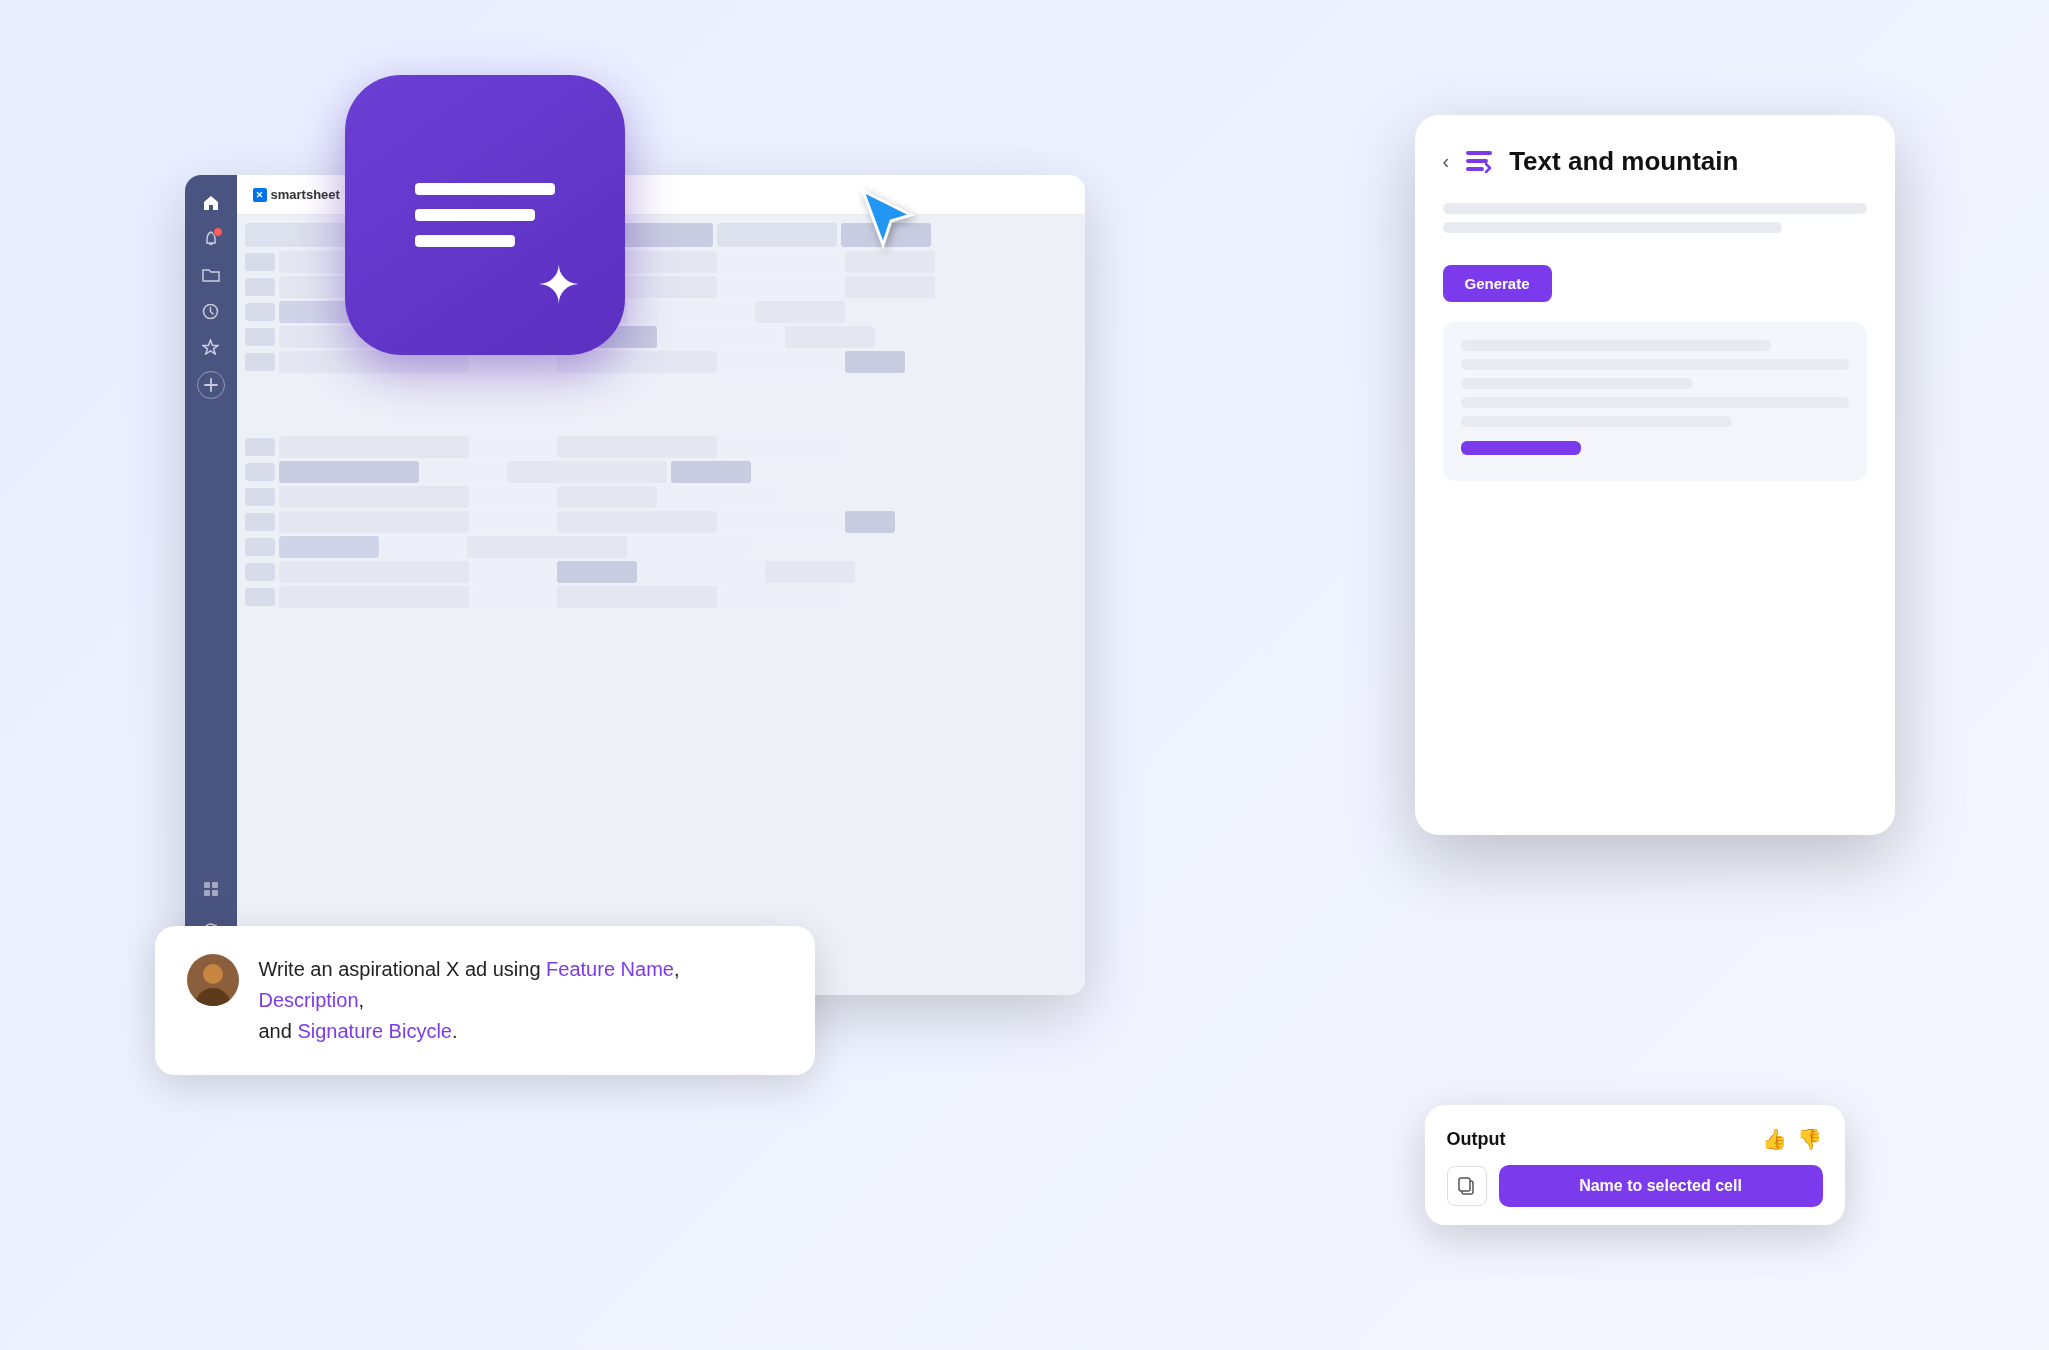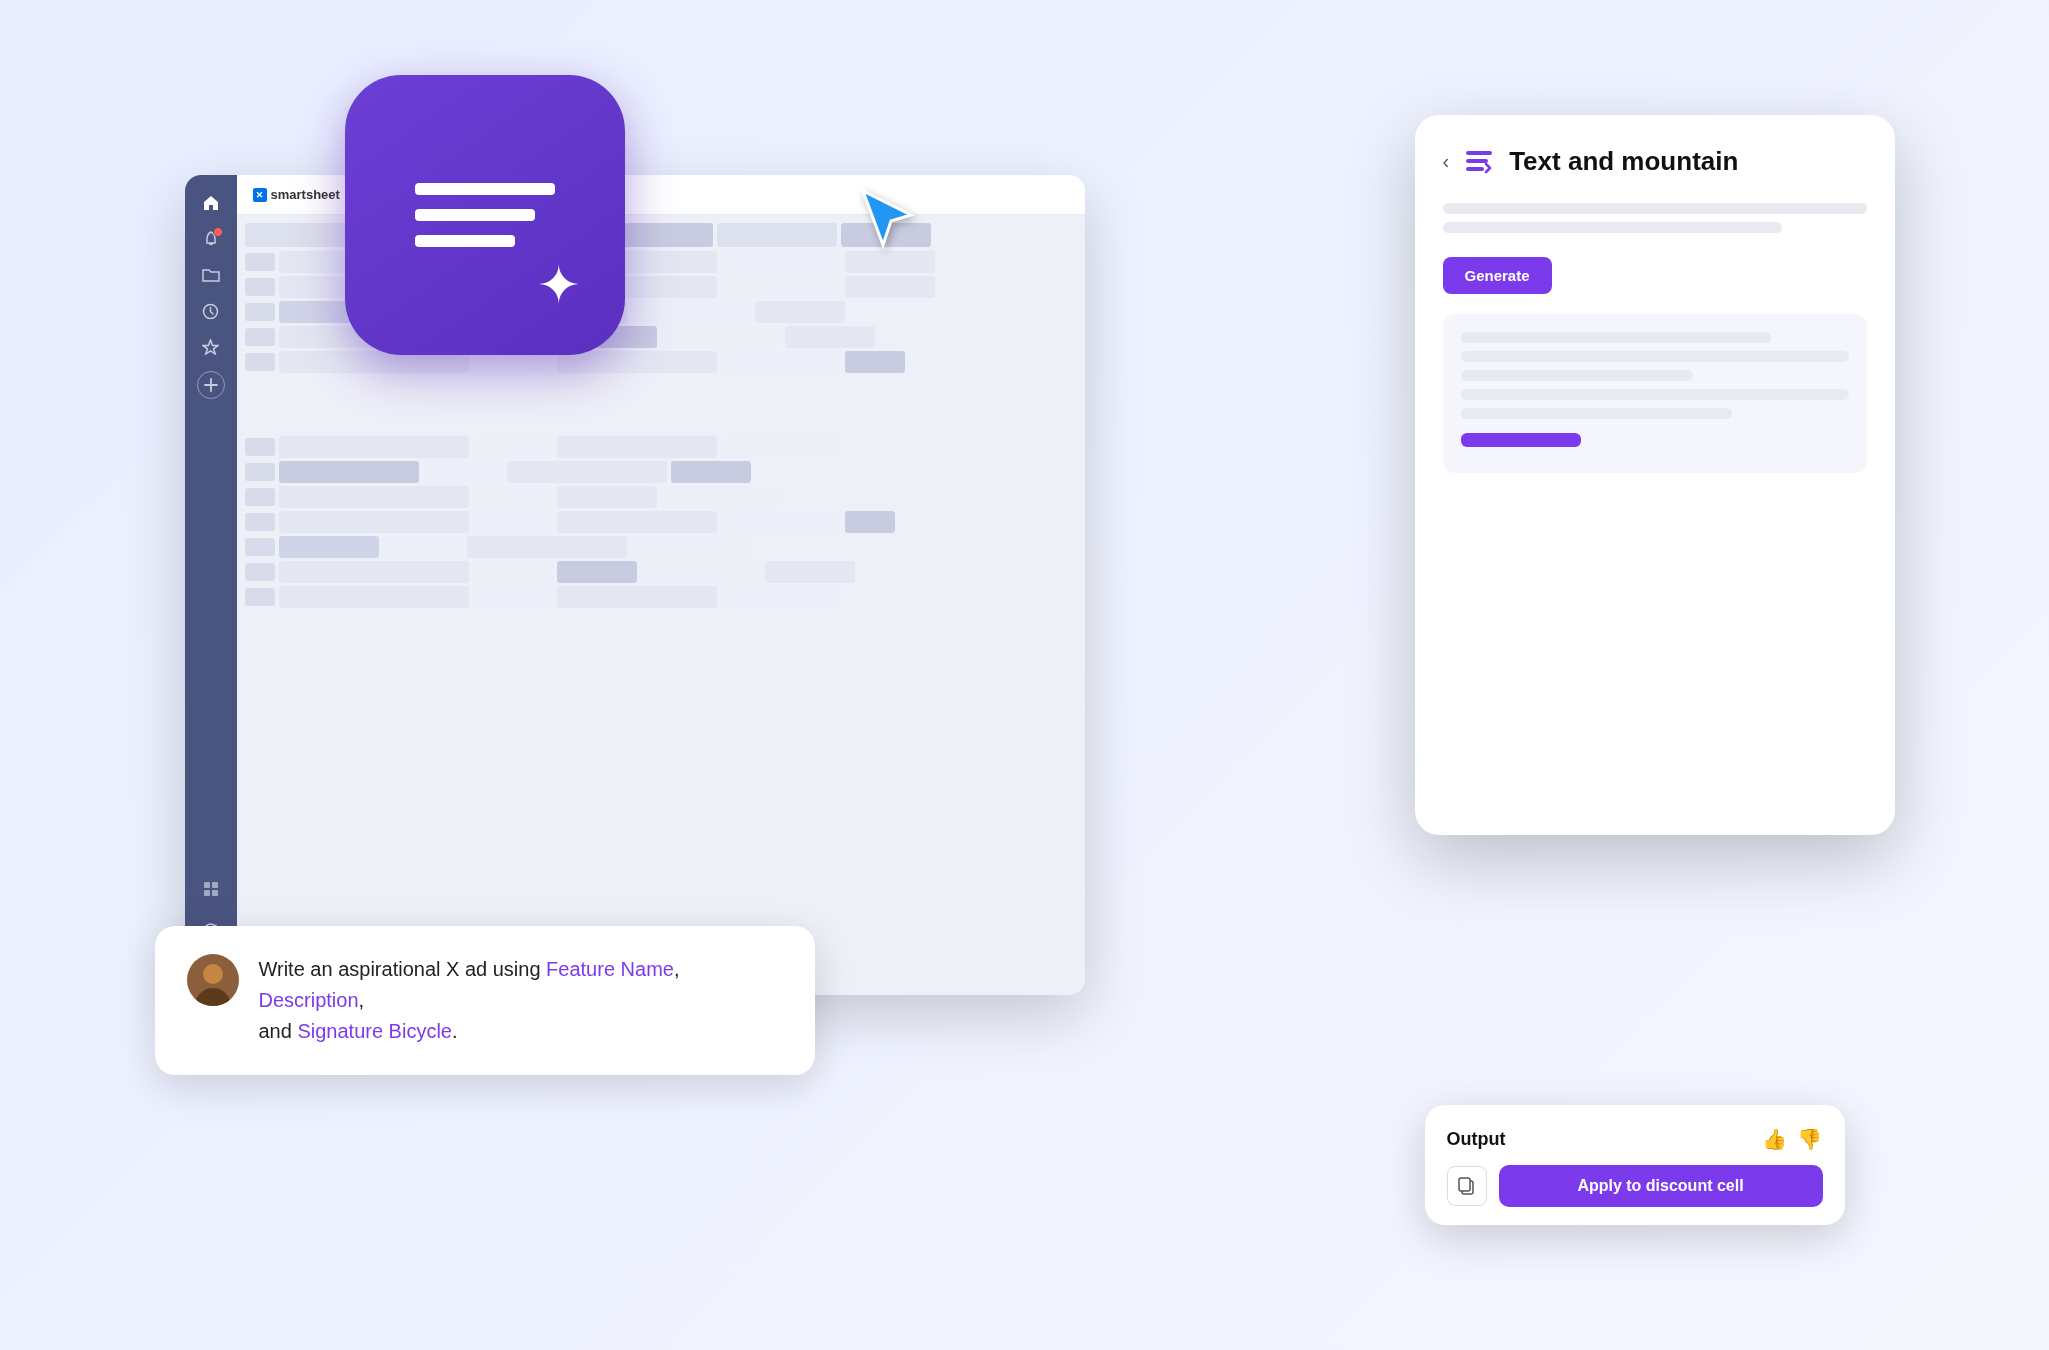--- a/index.html
+++ b/index.html
@@ -269,21 +269,21 @@
 
     .generate-btn {
       background: #7c3aed;
       color: #fff;
       border: none;
       border-radius: 8px;
       padding: 10px 22px;
       font-size: 15px;
       font-weight: 600;
       cursor: pointer;
-      margin-top: 4px;
+      margin-top: 12px;
       margin-bottom: 20px;
     }
 
     .panel-section {
       background: #f5f6fc;
       border-radius: 12px;
       padding: 18px;
       margin-bottom: 16px;
     }
 
@@ -668,17 +668,17 @@
         <span>👎</span>
       </div>
     </div>
     <div class="output-actions">
       <button class="copy-btn">
         <svg width="18" height="18" viewBox="0 0 18 18" fill="none">
           <rect x="4" y="4" width="11" height="13" rx="2" stroke="#555" stroke-width="1.5" fill="none"></rect>
           <rect x="1" y="1" width="11" height="13" rx="2" stroke="#555" stroke-width="1.5" fill="white"></rect>
         </svg>
       </button>
-      <button class="apply-btn">Apply to discount cell</button>
+      <button class="apply-btn">Name to selected cell</button>
     </div>
   </div>
 
 </div>
 
 </body></html>

